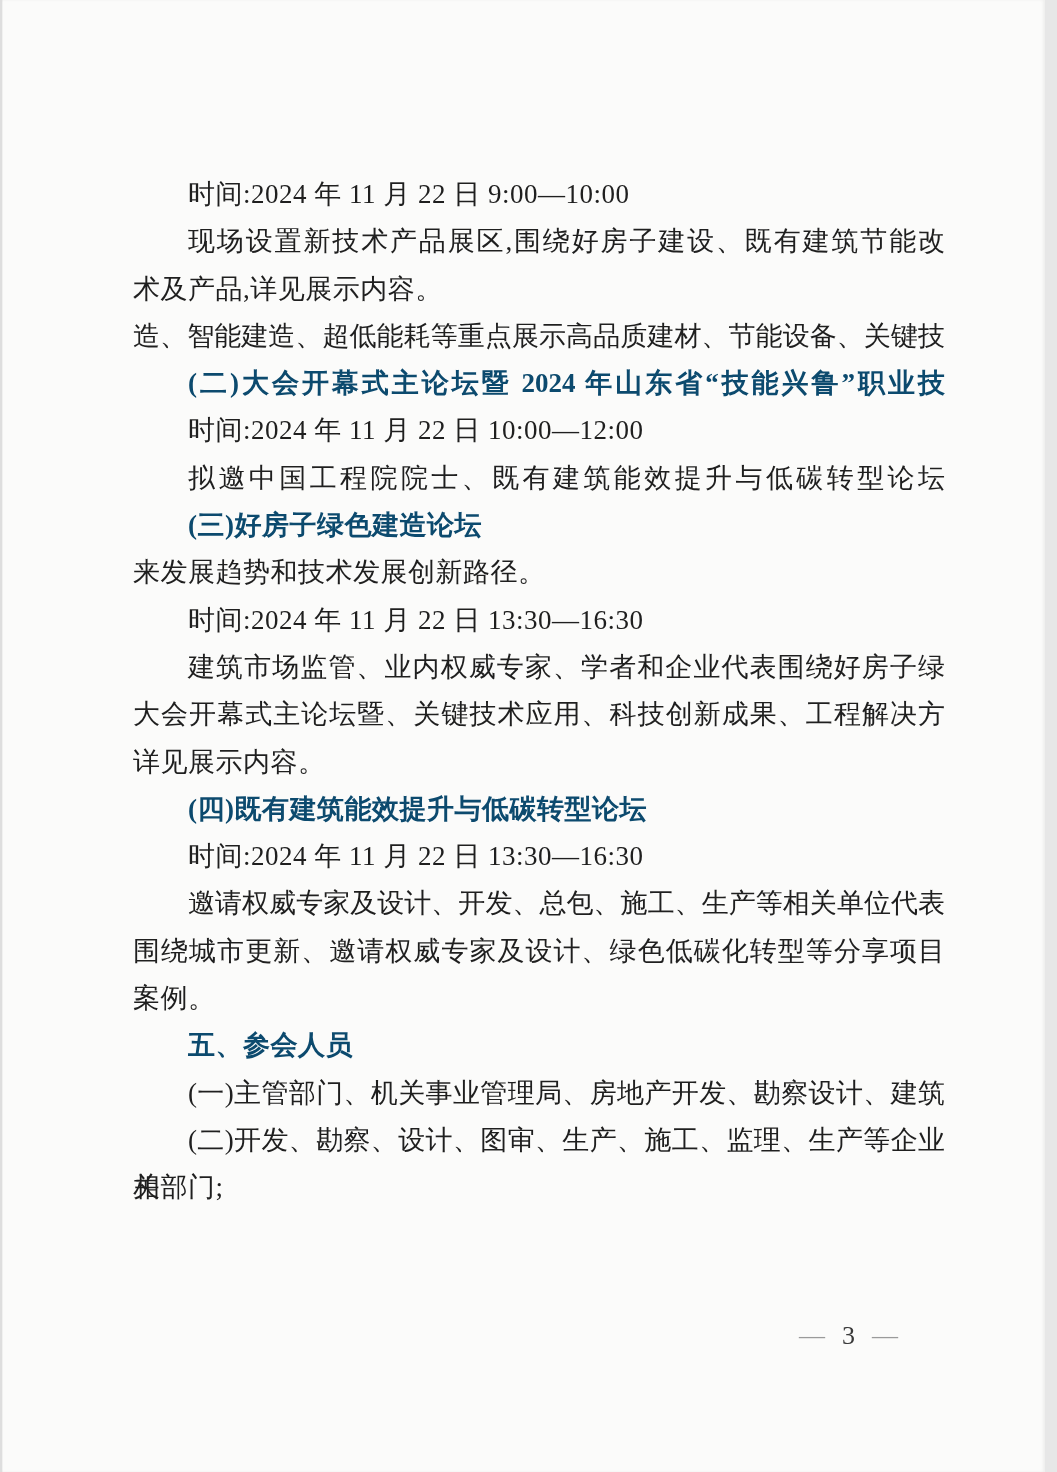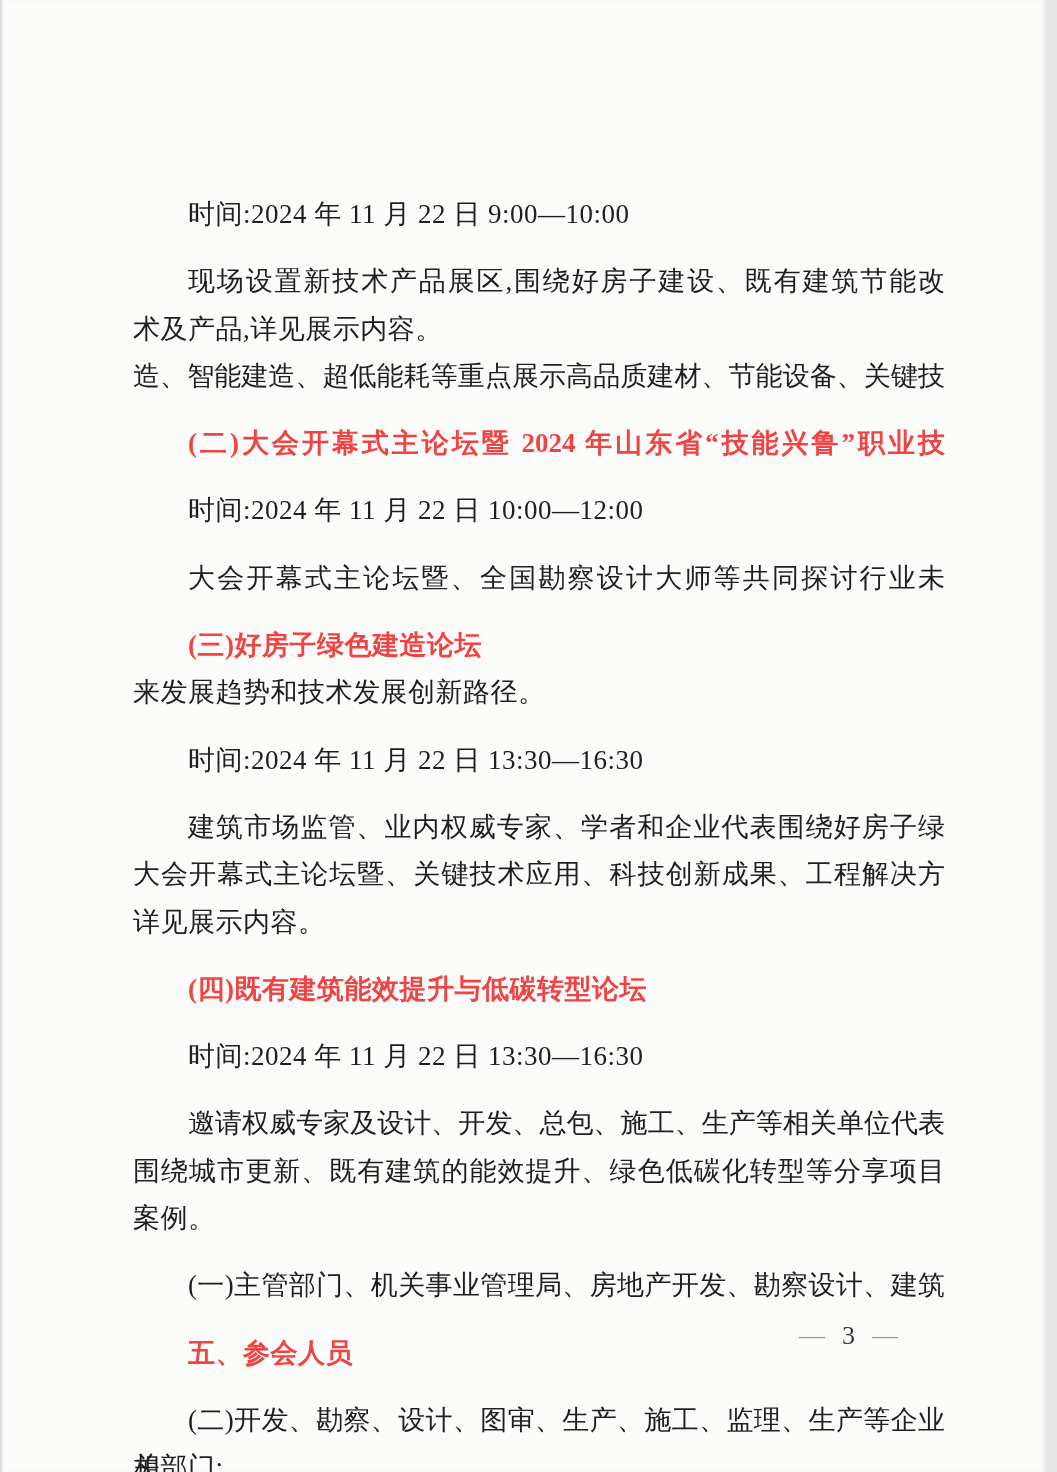--- a/index.html
+++ b/index.html
@@ -40,25 +40,24 @@
   }
   .line.full {
     white-space: normal;
     letter-spacing: 0;
     text-align: justify;
     text-align-last: justify;
     overflow: visible;
   }
   .line.indent {
     text-indent: 55px;
-    margin-top: 20px;
   }
   .line.bold {
     font-weight: bold;
-    color: #ef4444;
+    color: #0c4a6e;
   }
   .footer {
     position: absolute;
     left: 797px;
     top: 1316px;
     display: flex;
     align-items: center;
     gap: 17px;
     font-size: 26px;
     line-height: 40px;
@@ -91,34 +90,34 @@
 <body>
 
 <div class="paper">
   <div class="content">
       <div class="line indent">时间:2024 年 11 月 22 日 9:00—10:00</div>
       <div class="line indent full">现场设置新技术产品展区,围绕好房子建设、既有建筑节能改</div>
       <div class="line">术及产品,详见展示内容。</div>
       <div class="line full">造、智能建造、超低能耗等重点展示高品质建材、节能设备、关键技</div>
       <div class="line indent full bold">(二)大会开幕式主论坛暨 2024 年山东省“技能兴鲁”职业技</div>
       <div class="line indent">时间:2024 年 11 月 22 日 10:00—12:00</div>
-      <div class="line indent full">大会开幕式主论坛暨、全国勘察设计大师等共同探讨行业未</div>
+      <div class="line indent full">拟邀中国工程院院士、既有建筑能效提升与低碳转型论坛</div>
       <div class="line indent bold">(三)好房子绿色建造论坛</div>
       <div class="line">来发展趋势和技术发展创新路径。</div>
       <div class="line indent">时间:2024 年 11 月 22 日 13:30—16:30</div>
       <div class="line indent full">建筑市场监管、业内权威专家、学者和企业代表围绕好房子绿</div>
       <div class="line full">大会开幕式主论坛暨、关键技术应用、科技创新成果、工程解决方</div>
       <div class="line">详见展示内容。</div>
       <div class="line indent bold">(四)既有建筑能效提升与低碳转型论坛</div>
       <div class="line indent">时间:2024 年 11 月 22 日 13:30—16:30</div>
       <div class="line indent full">邀请权威专家及设计、开发、总包、施工、生产等相关单位代表</div>
-      <div class="line full">围绕城市更新、既有建筑的能效提升、绿色低碳化转型等分享项目</div>
+      <div class="line full">围绕城市更新、邀请权威专家及设计、绿色低碳化转型等分享项目</div>
       <div class="line">案例。</div>
+      <div class="line indent bold">五、参会人员</div>
       <div class="line indent full">(一)主管部门、机关事业管理局、房地产开发、勘察设计、建筑</div>
-      <div class="line indent bold">五、参会人员</div>
       <div class="line indent full">(二)开发、勘察、设计、图审、生产、施工、监理、生产等企业相</div>
       <div class="line">关部门;</div>
     </div>
   <div class="footer">
     <span class="dash">—</span>
     <span class="num">3</span>
     <span class="dash">—</span>
   </div>
 </div>
 <div class="edge-strip-left"></div>

